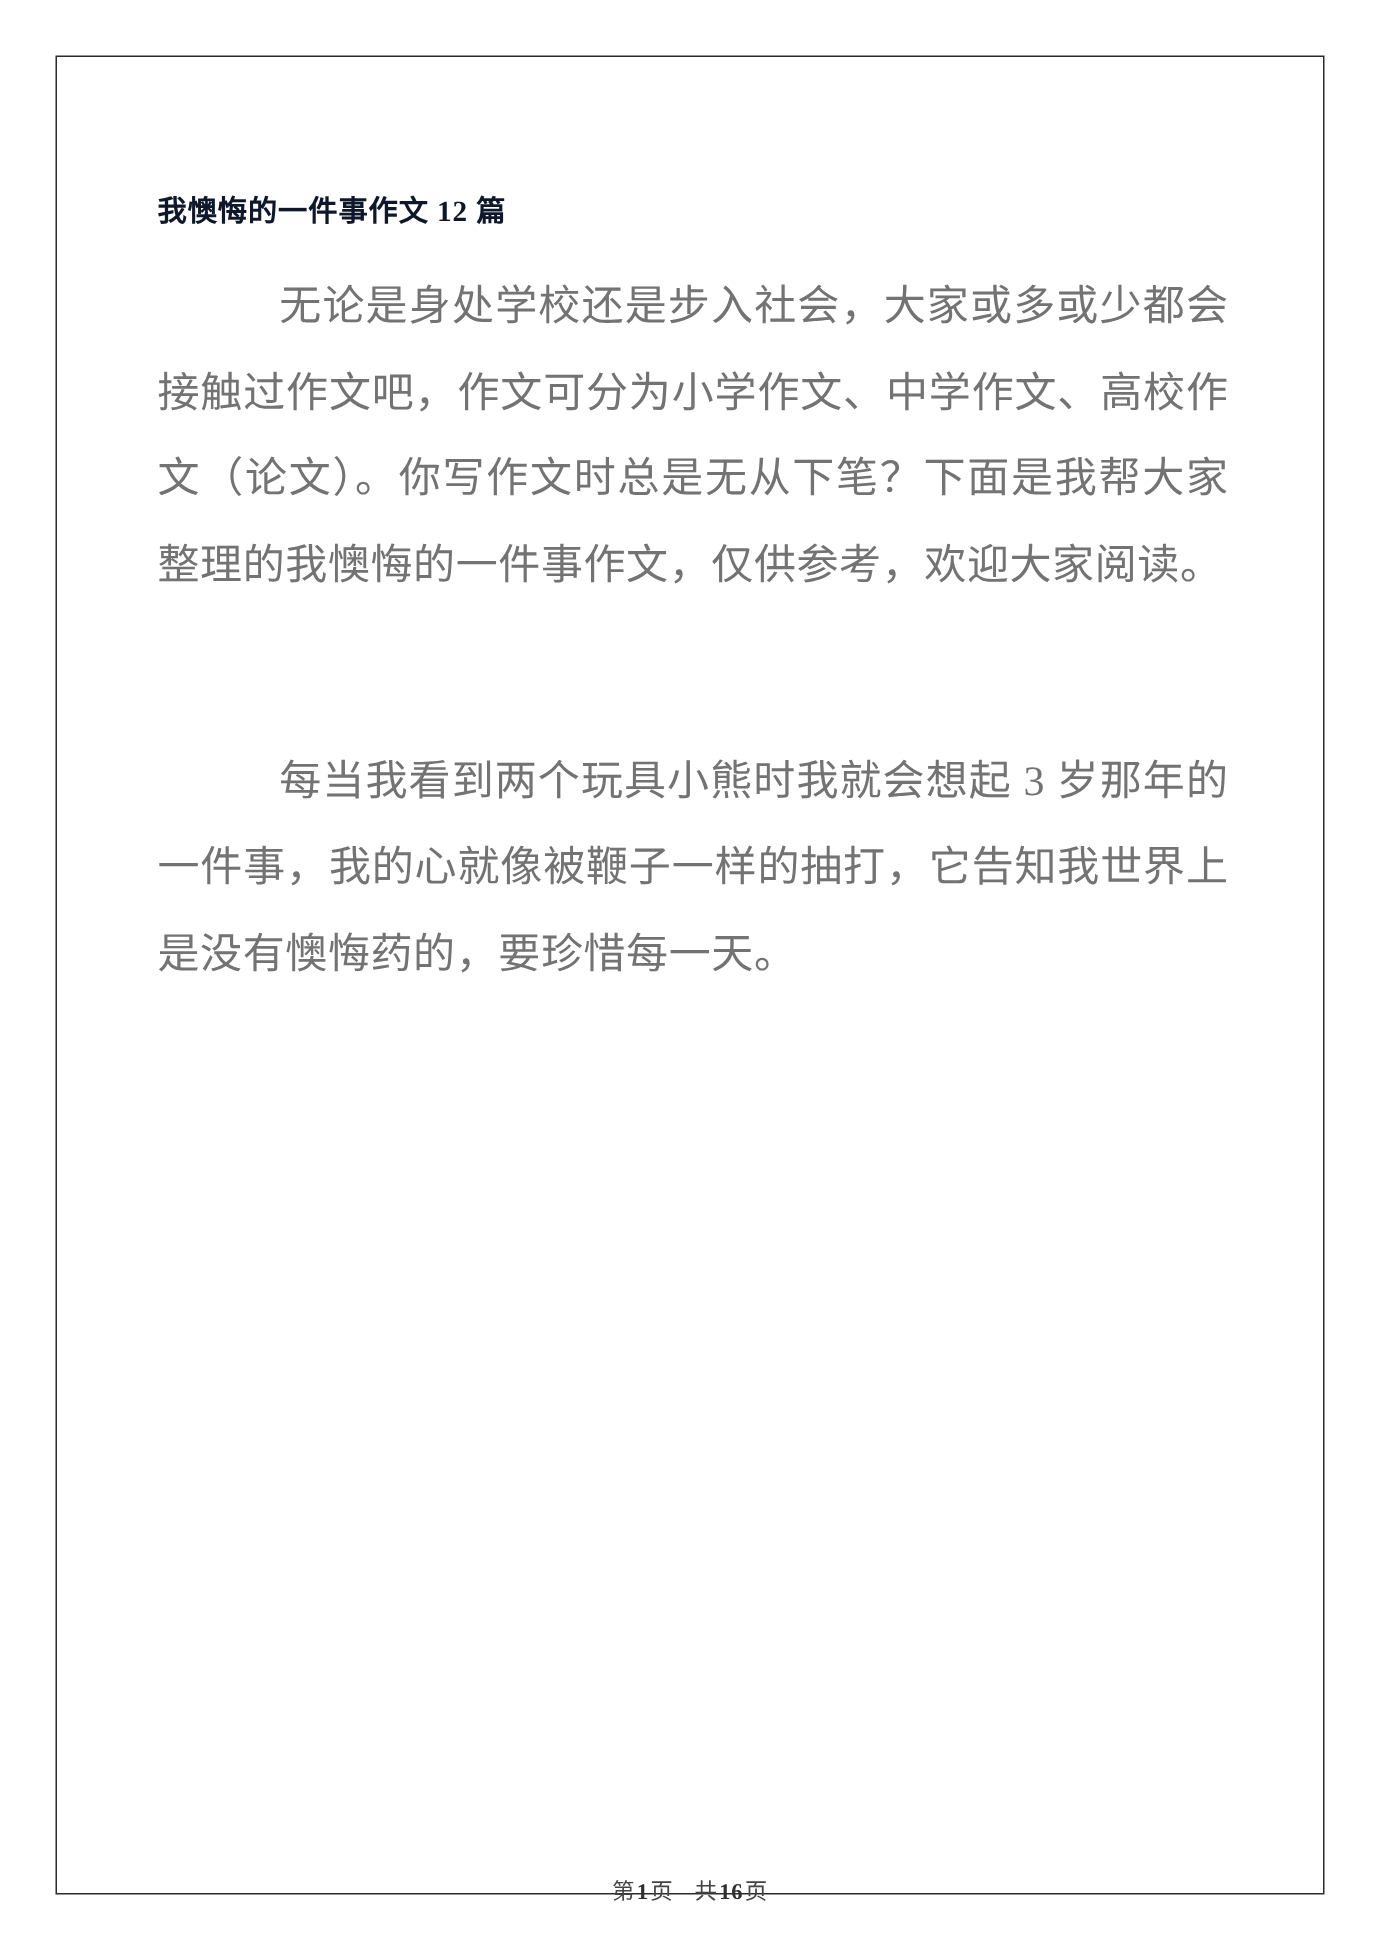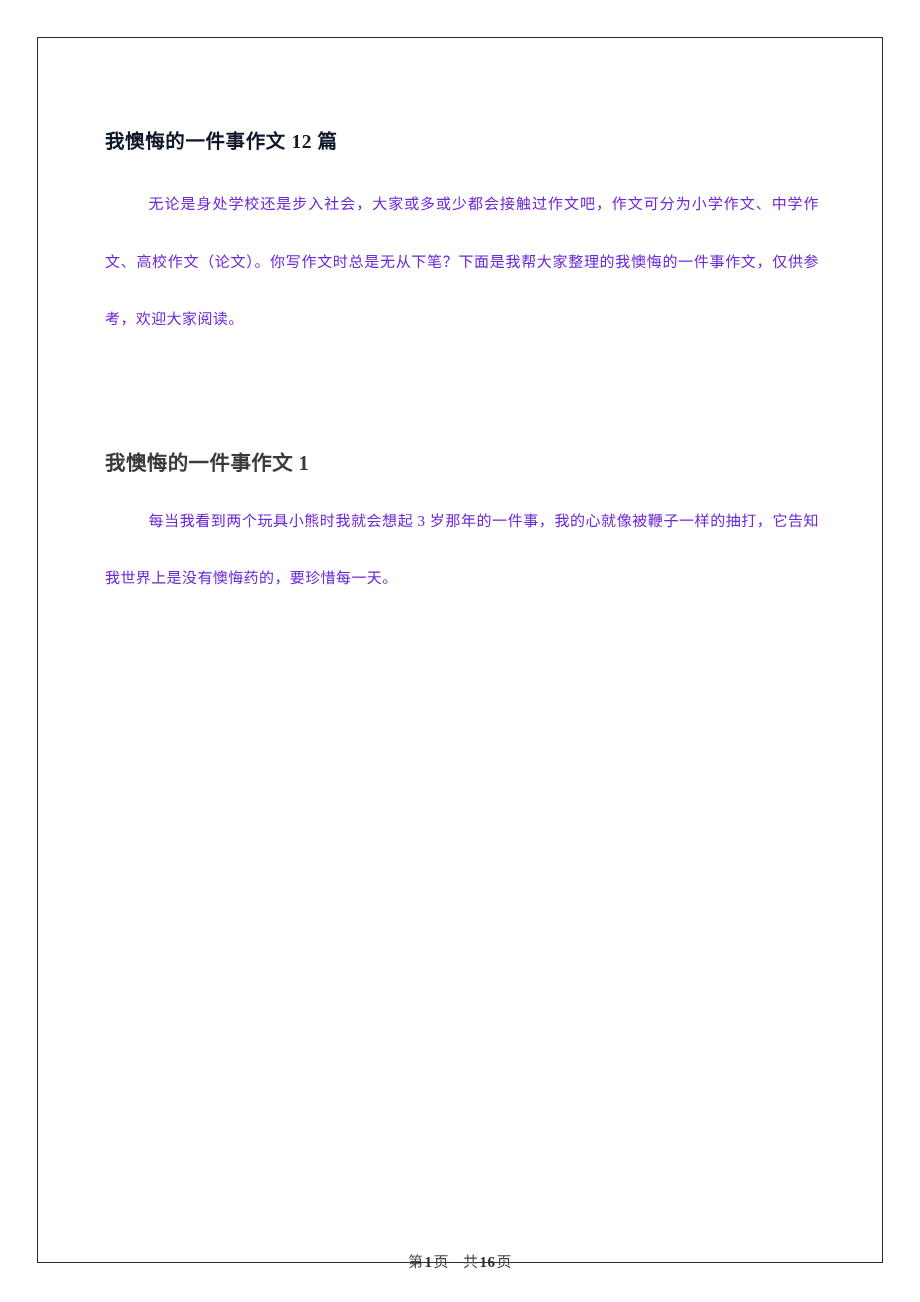--- a/index.html
+++ b/index.html
@@ -39,23 +39,23 @@
   .doc-title {
     font-size: 19.5px;
     line-height: 40px;
     color: #0f172a;
     letter-spacing: 0.6px;
     white-space: pre-wrap;
     margin: 0 0 14px 0;
   }
 
   .para {
-    font-size: 15px;
+    font-size: 28px;
     line-height: 57.5px;
-    color: #6d28d9;
+    color: #737373;
     letter-spacing: 0.4px;
     text-align: justify;
     text-justify: inter-ideograph;
     margin: 0;
     white-space: pre-wrap;
     word-break: break-all;
   }
 
   .para.indent {
     text-indent: 2.9em;
@@ -110,21 +110,20 @@
 
   <div class="content">
 
     <h1 class="doc-title">我懊悔的一件事作文 12 篇</h1>
 
     <p class="para indent">无论是身处学校还是步入社会，大家或多或少都会接触过作文吧，作文可分为小学作文、中学作文、高校作文（论文）。你写作文时总是无从下笔？下面是我帮大家整理的我懊悔的一件事作文，仅供参考，欢迎大家阅读。</p>
 
     <div class="spacer-line"></div>
     <div class="spacer-half"></div>
 
-    <h2 class="section-head">我懊悔的一件事作文 1</h2>
 
     <p class="para indent">每当我看到两个玩具小熊时我就会想起 3 岁那年的一件事，我的心就像被鞭子一样的抽打，它告知我世界上是没有懊悔药的，要珍惜每一天。</p>
 
 
   </div>
 
   <div class="footer">
     <span>第</span><span class="num">1</span><span>页</span><span class="gap"></span><span>共</span><span class="num">16</span><span>页</span>
   </div>
 

